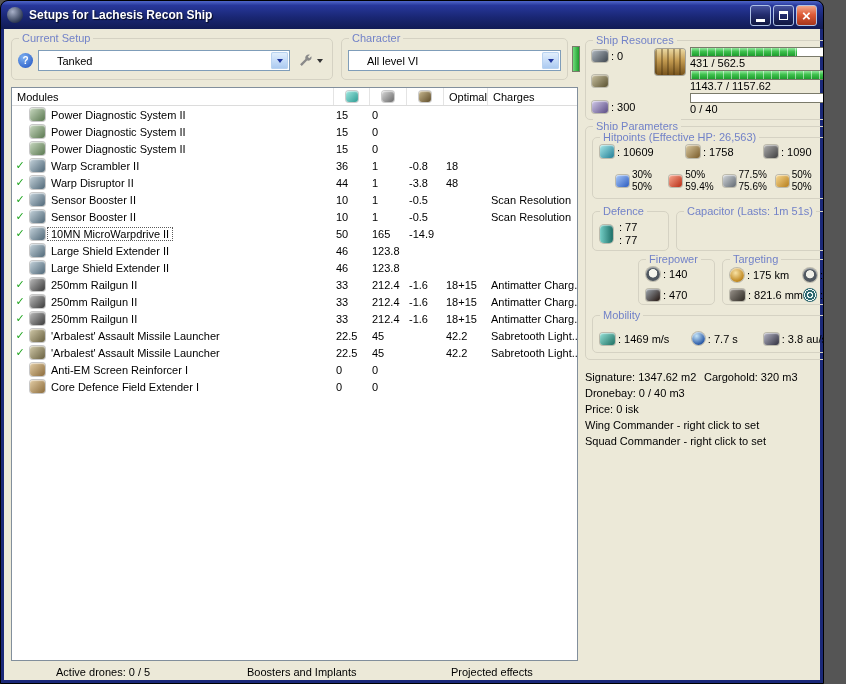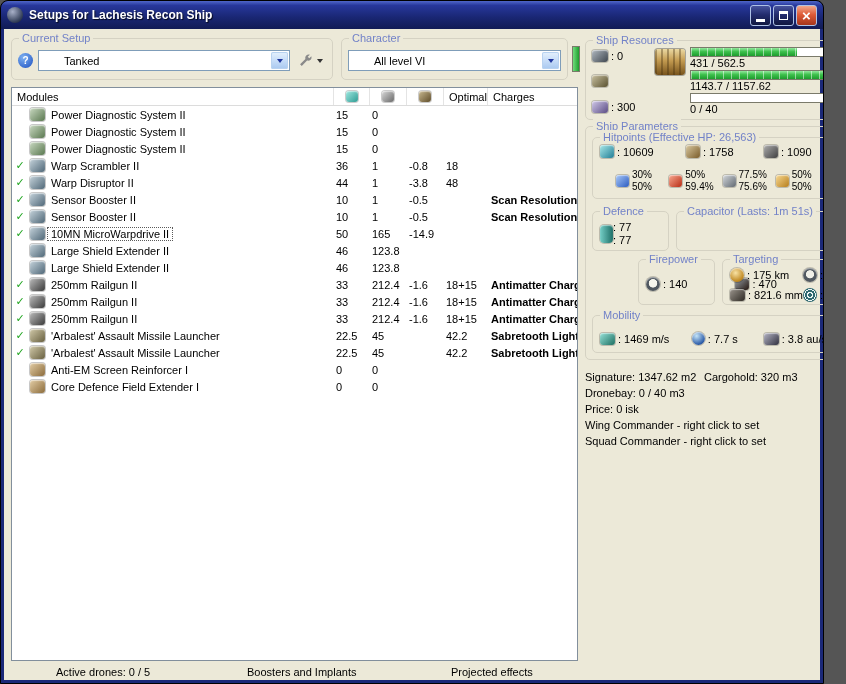--- a/index.html
+++ b/index.html
@@ -33,21 +33,21 @@
 
   #g-setup { position:absolute; left:7px; top:9px; width:322px; height:42px; }
   #g-char  { position:absolute; left:337px; top:9px; width:227px; height:42px; }
   .grow { position:absolute; left:6px; right:6px; top:11px; display:flex; align-items:center; gap:5px; }
 
   .help { width:15px; height:15px; border-radius:50%; flex:0 0 auto;
     background:radial-gradient(circle at 35% 30%,#7EB1F2,#1C4FC0); color:#fff; font-size:10px;
     font-weight:bold; display:inline-flex; align-items:center; justify-content:center; }
 
   .combo { flex:1; height:21px; background:#fff; border:1px solid #7F9DB9; display:flex; align-items:center; }
-  .combo-val { flex:1; padding-left:0; white-space:nowrap; overflow:hidden;margin-left:25px; }
+  .combo-val { flex:1; padding-left:18px; white-space:nowrap; overflow:hidden; }
   .combo-btn { width:17px; align-self:stretch; margin:1px; border-radius:2px;
     background:linear-gradient(180deg,#E5F1FD 0%,#C7DDF8 50%,#A8C8F0 100%);
     box-shadow:inset 0 0 0 1px #B8D2F0; display:flex; align-items:center; justify-content:center; }
   .arr { width:0; height:0; border-left:3px solid transparent; border-right:3px solid transparent;
          border-top:4px solid #20379E; }
   .arr.dark { border-top-color:#333; }
   .toolbtn { display:inline-flex; align-items:center; gap:4px; padding:2px 3px; flex:0 0 auto; }
 
   #char-bar { position:absolute; left:568px; top:17px; width:8px; height:26px;
     border:1px solid #7A7A6A; background:linear-gradient(90deg,#70DC7C,#1E9E2E); }
@@ -62,21 +62,21 @@
   .th.last { border-right:none; }
 
   .mrow { display:grid; grid-template-columns:16px 20px 286px 36px 37px 37px 44px 1fr;
           height:17px; align-items:center; }
   .mcheck { color:#1FA51F; font-weight:bold; text-align:center; line-height:1; }
   .micon { width:15px; height:13px; border-radius:3px; justify-self:start; margin-left:2px;
     box-shadow:inset 0 1px 1px rgba(255,255,255,.55), 0 0 0 1px rgba(0,0,0,.22); }
   .mname { justify-self:start; max-width:284px; padding:0 3px; white-space:nowrap; overflow:hidden; }
   .mname.selected { outline:1px dotted #5A5A5A; }
   .mnum { padding-left:2px; white-space:nowrap; }
-  .mcharge { padding-left:3px; overflow:hidden;font-weight:bold; }
+  .mcharge { padding-left:3px; overflow:hidden; }
 
   .mi-low      { background:linear-gradient(135deg,#C8D8C0,#5A7850); }
   .mi-mid      { background:linear-gradient(135deg,#C4D2DA,#506878); }
   .mi-gun      { background:linear-gradient(135deg,#BCBCBC,#3A3A3A); }
   .mi-launcher { background:linear-gradient(135deg,#D0C8A8,#686040); }
   .mi-rig      { background:linear-gradient(135deg,#E2CCA4,#8C6C3C); }
 
   #footer { position:absolute; left:7px; top:637px; width:567px; height:15px; }
   #footer span { position:absolute; white-space:nowrap; }
 
@@ -139,27 +139,27 @@
   .hp-r1 .stat:nth-child(2) { width:78px; }
   .stat { display:flex; align-items:center; gap:3px; white-space:nowrap; }
   .hp-r2 { position:absolute; top:31px; left:23px; right:0; display:flex; }
   .rcell { display:flex; align-items:center; gap:3px; width:59px; }
   .rcol { display:flex; flex-direction:column; font-size:10px; line-height:12px; }
 
   .prow { position:absolute; left:6px; right:6px; display:flex; gap:7px; }
   .prow.r1 { top:84px; height:40px; }
   .prow.r2 { top:132px; height:46px;padding-left:46px; }
   #g-def { width:77px; }
-  .def-body { position:absolute; inset:7px 2px 2px 7px; display:flex; align-items:center; }
+  .def-body { position:absolute; inset:7px 2px 2px 7px; display:flex; align-items:center; gap:6px; }
   .vcol { display:flex; flex-direction:column; line-height:13px; white-space:nowrap; }
   #g-cap { flex:1; }
   .cap-body { position:absolute; inset:9px 4px 2px 7px; display:flex; align-items:center; gap:4px; }
   .cap-spacer { flex:1; }
   #g-fire { width:77px; }
-  .fire-body { position:absolute; inset:7px 2px 3px 7px; display:flex; flex-direction:row; justify-content:space-between;gap:48px; }
+  .fire-body { position:absolute; inset:7px 2px 3px 7px; display:flex; flex-direction:column; justify-content:space-between; }
   #g-tgt { flex:1; }
   .tgt-body { position:absolute; inset:7px 2px 2px 7px; display:grid;
               grid-template-columns:1fr 64px; row-gap:5px; }
   #g-mob { position:absolute; left:6px; right:6px; top:188px; height:38px; }
   .mob-body { position:absolute; inset:11px 2px 2px 7px; display:flex; }
   .mob-body .stat:nth-child(1) { width:92px; }
   .mob-body .stat:nth-child(2) { width:72px; }
 
   
   #info { position:absolute; left:581px; top:340px; width:260px; }

